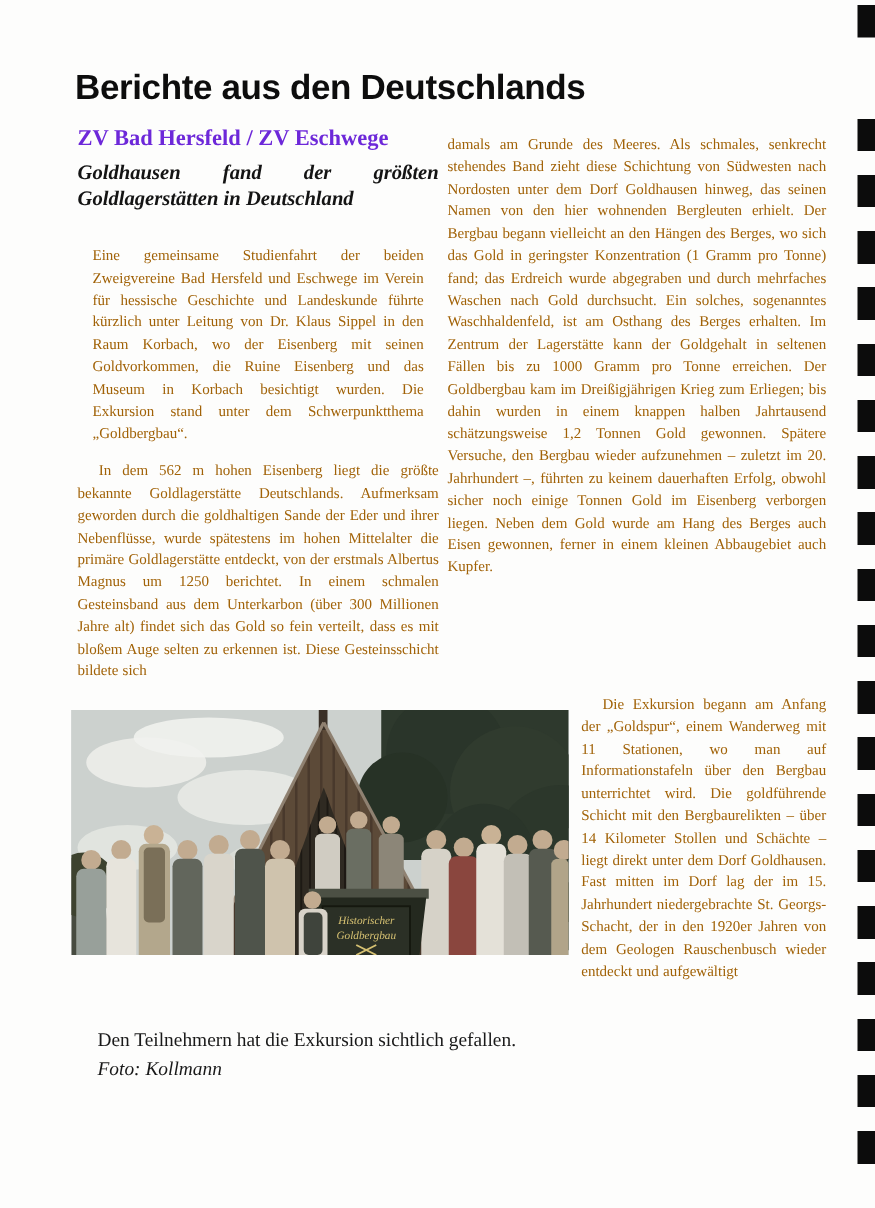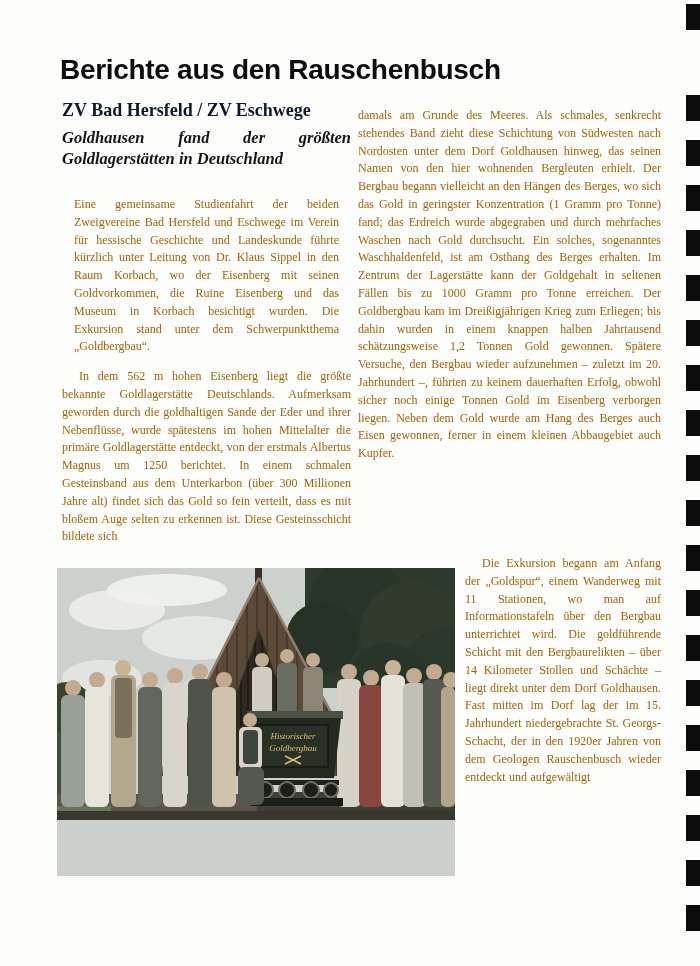--- a/index.html
+++ b/index.html
@@ -2,43 +2,43 @@
 <html lang="de"><head>
 <meta charset="utf-8">
 <style>
   html,body{margin:0;padding:0;}
   body{width:700px;height:966px;background:#fdfdfc;position:relative;overflow:hidden;
        font-family:"Liberation Serif","DejaVu Serif",serif;color:#1b1b1b;}
   .page{position:absolute;inset:0;background:#fdfdfc;}
   .abs{position:absolute;}
   .page-title{left:60px;top:54px;font-family:"Liberation Sans","DejaVu Sans",sans-serif;
       font-weight:bold;font-size:28px;letter-spacing:-0.3px;color:#0d0d0d;white-space:nowrap;}
-  .section-heading{left:62px;top:100px;font-weight:bold;font-size:18px;color:#0f172a;white-space:nowrap;}
+  .section-heading{left:62px;top:100px;font-weight:bold;font-size:18px;color:#6d28d9;white-space:nowrap;}
   .subheading{left:62px;top:127px;width:289px;font-weight:bold;font-style:italic;
       font-size:16.5px;line-height:21px;text-align:justify;color:#141414;}
   .bodytext{font-size:12px;line-height:17.8px;text-align:justify;color:#a16207;
       hyphens:auto;-webkit-hyphens:auto;word-spacing:0.4px;}
   .leftcol{left:62px;top:184px;width:289px;}
   .rightcol{left:358px;top:107px;width:303px;}
   .rightcol-narrow{left:465px;top:555px;width:196px;}
   .indent{text-indent:17px;}
-  .photo-frame{left:57px;top:568px;width:398px;height:308px;background:#cbd0cd;overflow:hidden;}
+  .photo-frame{left:57px;top:568px;width:398px;height:196px;background:#cbd0cd;overflow:hidden;}
   .photo-frame svg{display:block;}
   .caption-block{left:78px;top:821px;font-size:15.5px;line-height:23px;color:#191919;}
   .caption-credit{font-style:italic;}
   .edge-mark-top{right:0;top:4px;width:14px;height:26px;background:#0c0c0c;}
   .edge-marks{right:0;top:95px;width:14px;height:842px;
       background:repeating-linear-gradient(to bottom,#0c0c0c 0 26px,rgba(0,0,0,0) 26px 45px);}
 </style>
 </head>
 <body>
 
 <div class="page">
 
-  <div class="abs page-title">Berichte aus den Rauschenbusch</div>
+  <div class="abs page-title">Berichte aus den Deutschlands</div>
 
   <div class="abs section-heading">ZV Bad Hersfeld / ZV Eschwege</div>
 
   <div class="abs subheading">Goldhausen fand der größten Goldlagerstätten in Deutschland</div>
 
   <div class="abs bodytext leftcol">
     <p style="margin:12px;">Eine gemeinsame Studienfahrt der beiden Zweigvereine Bad Hersfeld und Eschwege im Verein für hessische Geschichte und Landeskunde führte kürzlich unter Leitung von Dr. Klaus Sippel in den Raum Korbach, wo der Eisenberg mit seinen Goldvorkommen, die Ruine Eisenberg und das Museum in Korbach besichtigt wurden. Die Exkursion stand unter dem Schwerpunktthema „Goldbergbau“.</p>
     <p class="indent" style="margin:0;">In dem 562 m hohen Eisenberg liegt die größte bekannte Goldlagerstätte Deutschlands. Aufmerksam geworden durch die goldhaltigen Sande der Eder und ihrer Nebenflüsse, wurde spätestens im hohen Mittelalter die primäre Goldlagerstätte entdeckt, von der erstmals Albertus Magnus um 1250 berichtet. In einem schmalen Gesteinsband aus dem Unterkarbon (über 300 Millionen Jahre alt) findet sich das Gold so fein verteilt, dass es mit bloßem Auge selten zu erkennen ist. Diese Gesteinsschicht bildete sich</p>
   </div>
 
@@ -192,17 +192,21 @@
         <circle cx="193" cy="152" r="7" fill="#c2ab90"></circle>
         <rect x="182" y="159" width="23" height="42" rx="5" fill="#d8d3c9"></rect>
         <rect x="186" y="162" width="15" height="34" rx="4" fill="#3f443c"></rect>
         <rect x="181" y="199" width="26" height="38" rx="6" fill="#55584e"></rect>
       </g>
 
       <rect x="0" y="243" width="398" height="9" fill="#3a372f"></rect>
     </svg>
   </div>
 
+  <div class="abs caption-block">
+    <div>Den Teilnehmern hat die Exkursion sichtlich gefallen.</div>
+    <div class="caption-credit">Foto: Kollmann</div>
+  </div>
 
   <div class="abs edge-mark-top"></div>
   <div class="abs edge-marks"></div>
 
 </div>
 
 </body></html>

